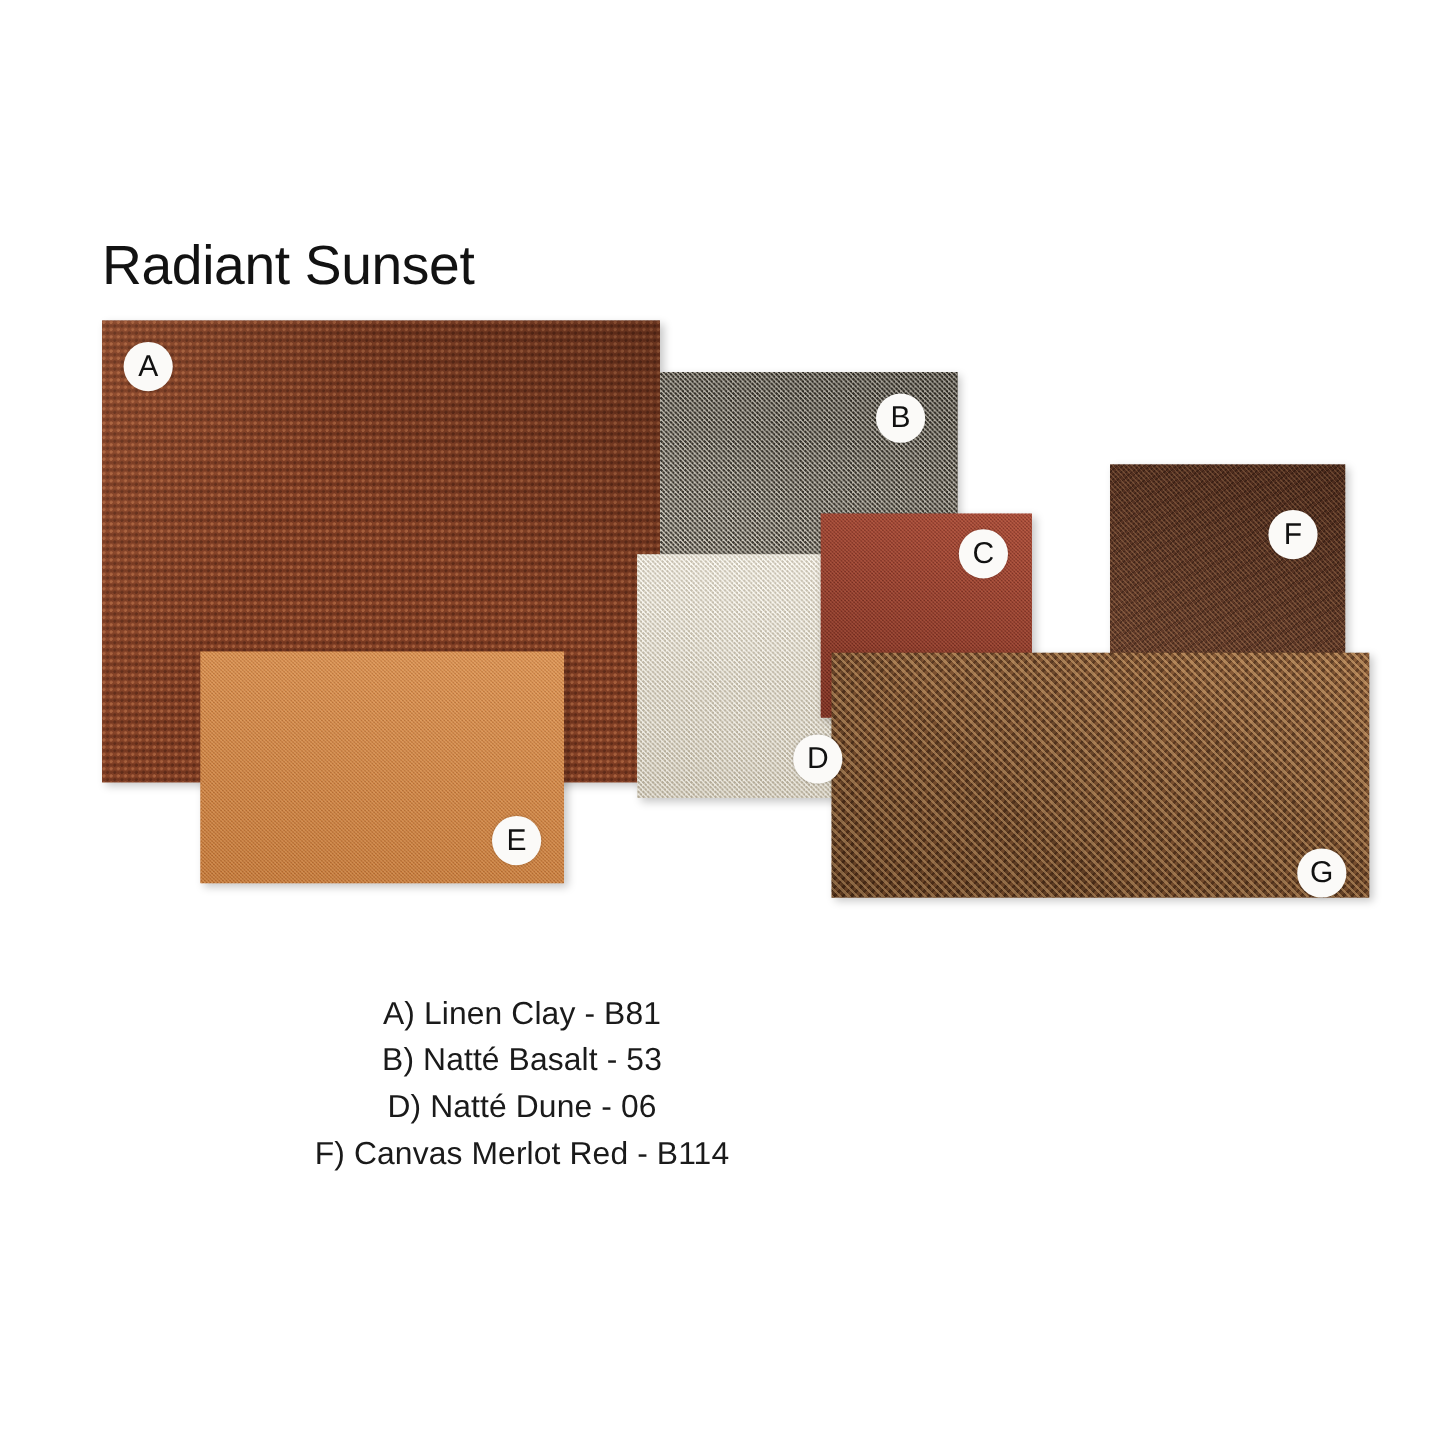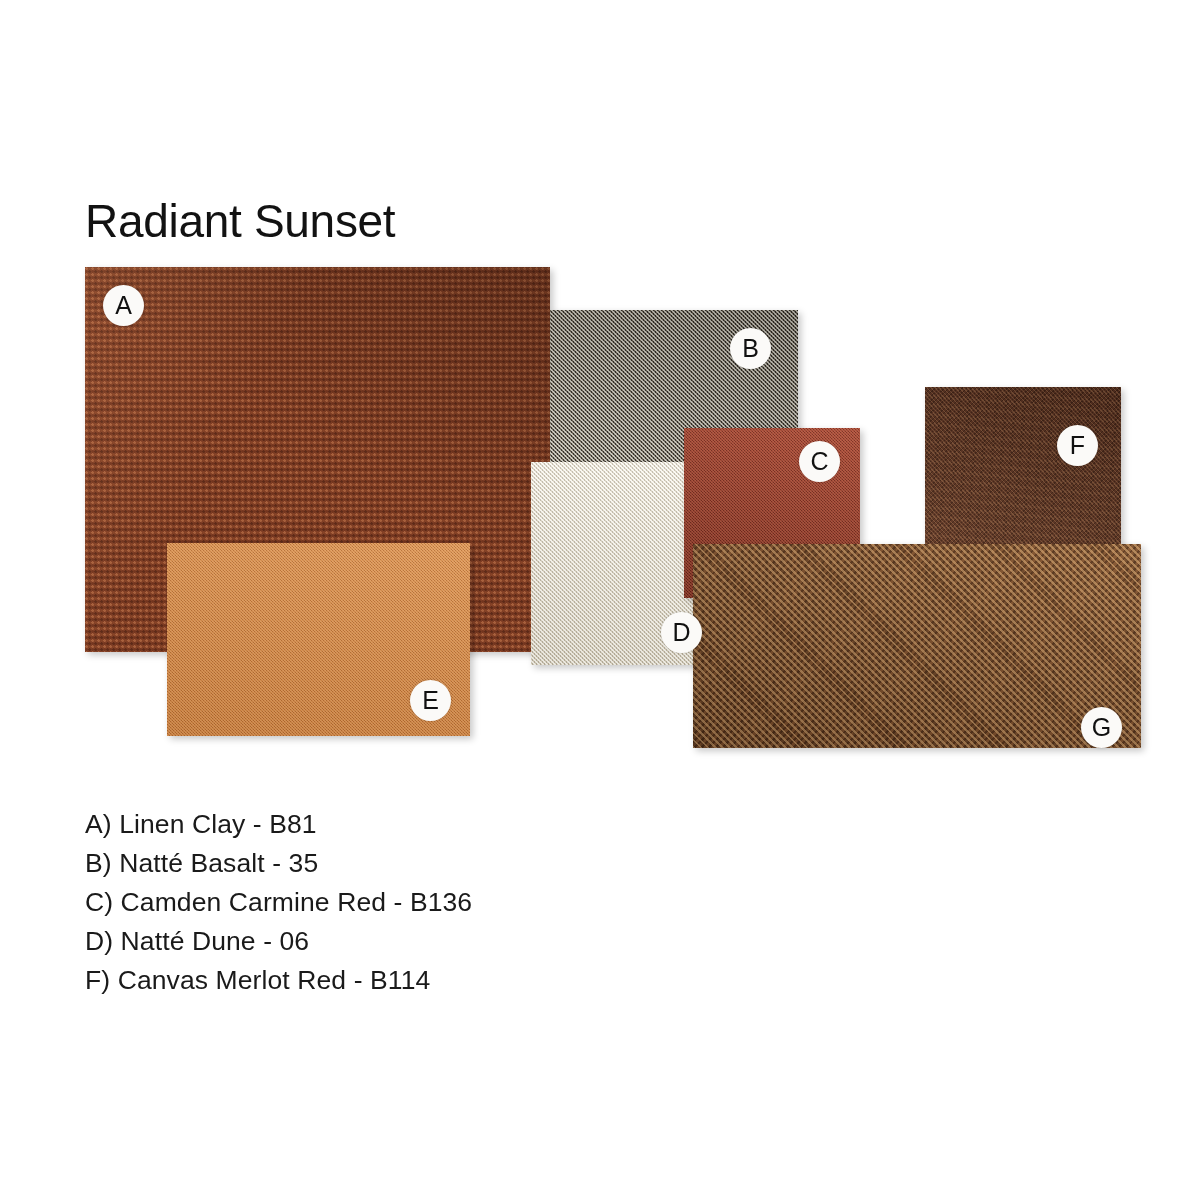--- a/index.html
+++ b/index.html
@@ -175,22 +175,23 @@
   #bd-c { left: 799px;  top: 441px; }
   #bd-d { left: 661px;  top: 612px; }
   #bd-e { left: 410px;  top: 680px; }
   #bd-f { left: 1057px; top: 425px; }
   #bd-g { left: 1081px; top: 707px; }
 
   
   #legend {
     position: absolute;
     left: 85px;
-    top: 805px;
+    top: 825px;
     width: 700px;
+    text-align: center;
   }
   .legend-row {
     font-size: 26.5px;
     line-height: 39px;
     color: #1a1a1a;
     white-space: nowrap;
     letter-spacing: 0.1px;
   }
 </style>
 </head>
@@ -215,19 +216,18 @@
     <div class="badge" id="bd-c">C</div>
     <div class="badge" id="bd-d">D</div>
     <div class="badge" id="bd-e">E</div>
     <div class="badge" id="bd-f">F</div>
     <div class="badge" id="bd-g">G</div>
 
   </div>
 
   <div id="legend">
     <div class="legend-row">A) Linen Clay - B81</div>
-    <div class="legend-row">B) Natté Basalt - 35</div>
-    <div class="legend-row">C) Camden Carmine Red - B136</div>
+    <div class="legend-row">B) Natté Basalt - 53</div>
     <div class="legend-row">D) Natté Dune - 06</div>
     <div class="legend-row">F) Canvas Merlot Red - B114</div>
   </div>
 
 </div>
 
 </body></html>

